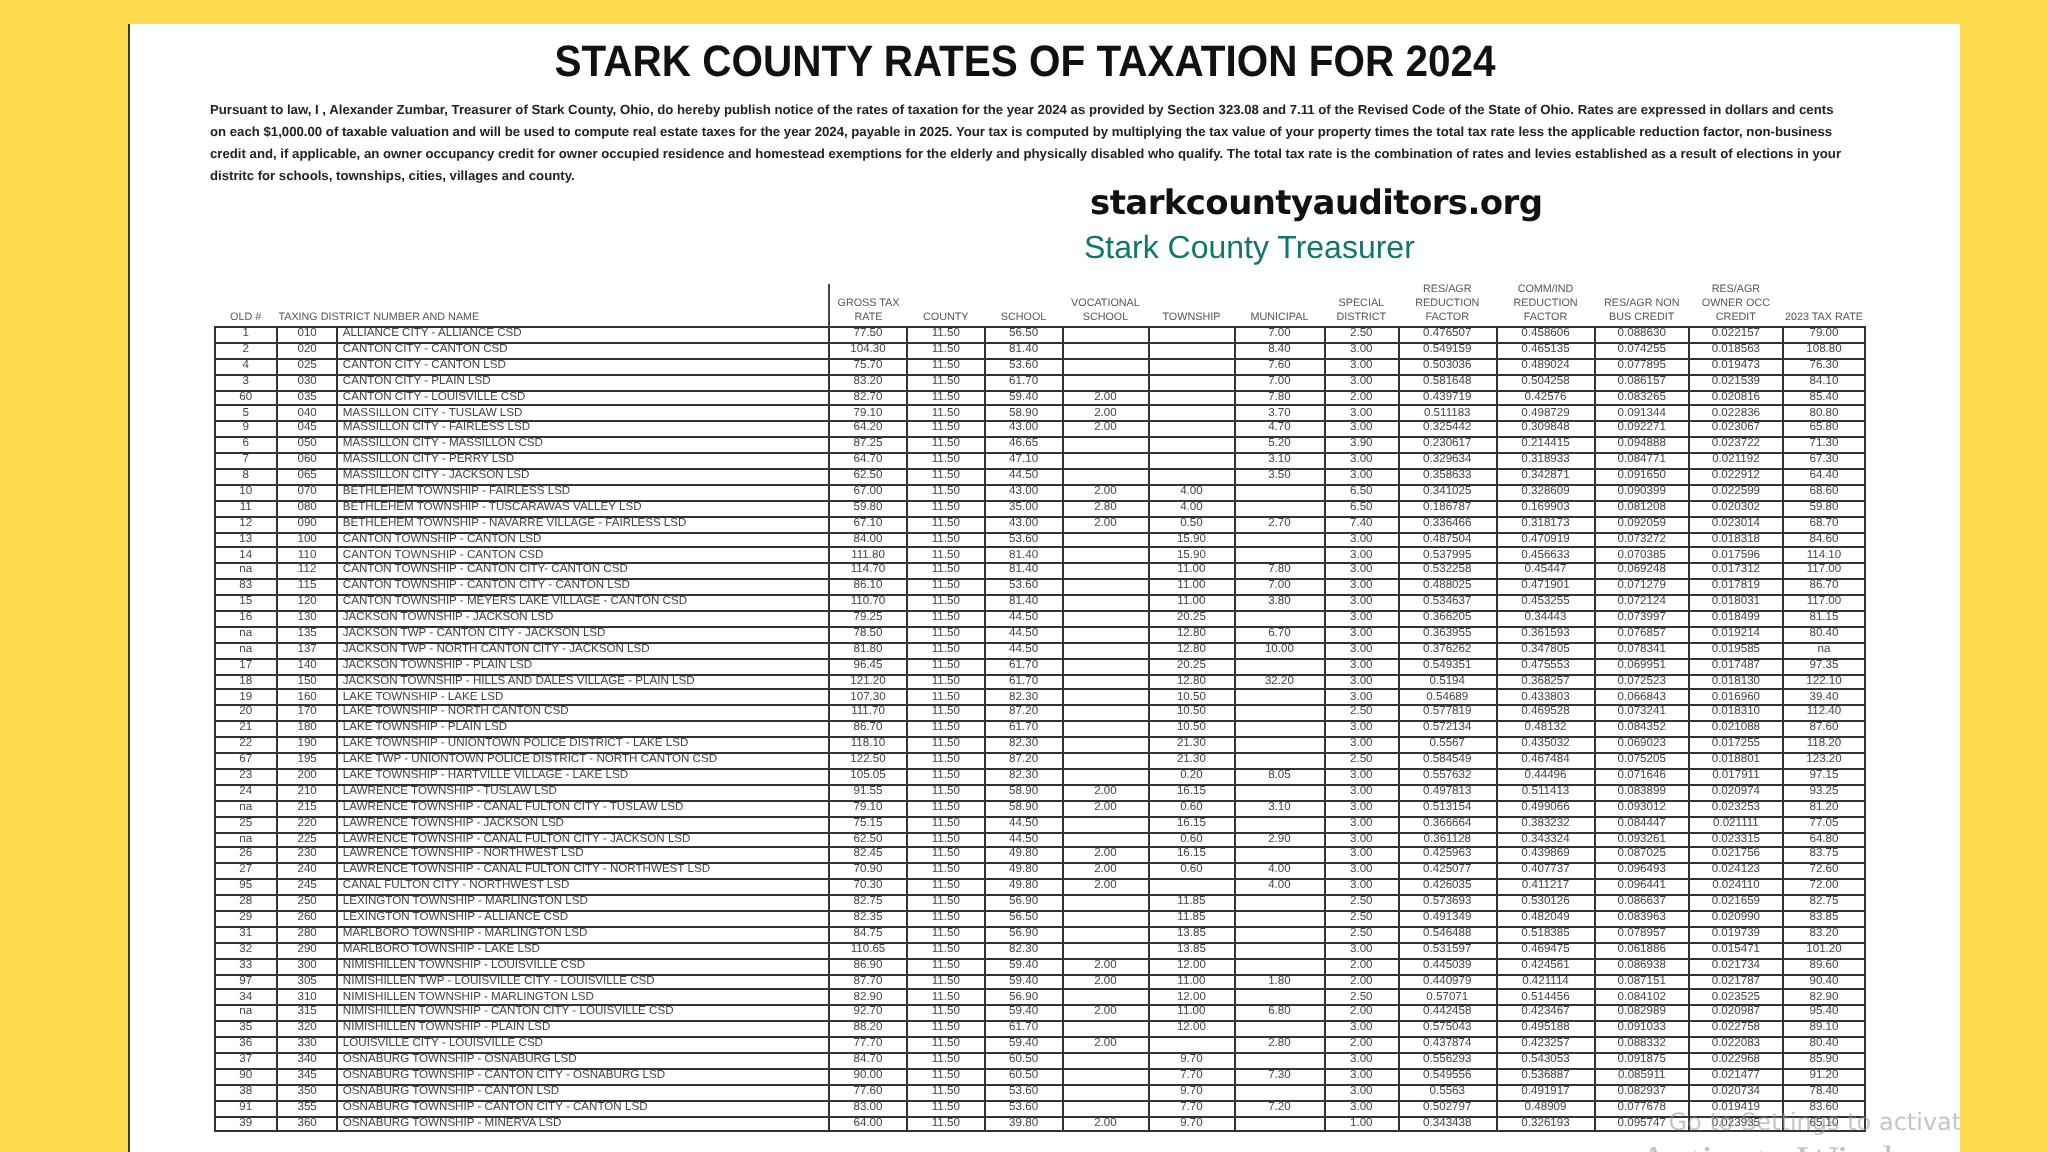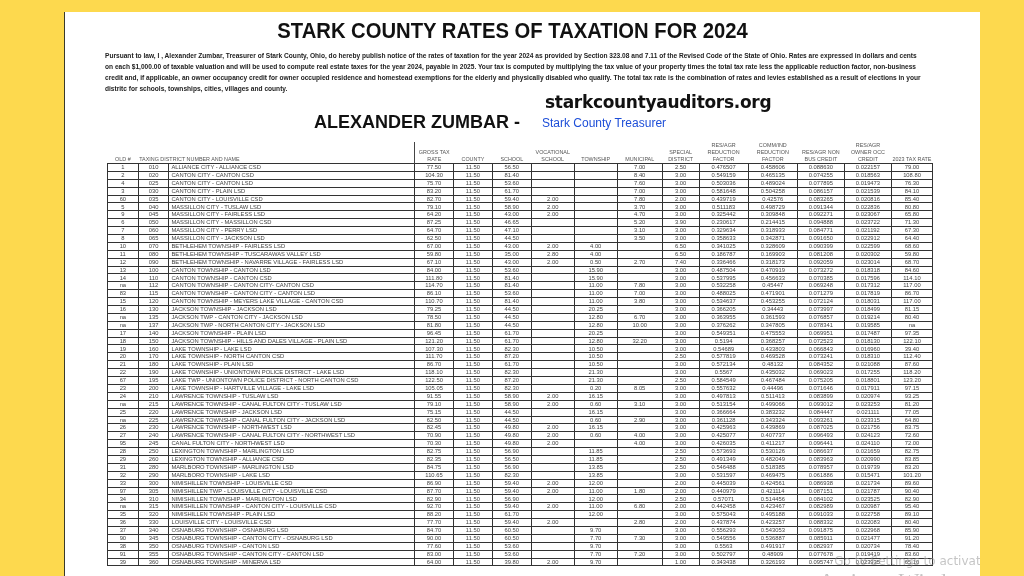--- a/index.html
+++ b/index.html
@@ -20,21 +20,21 @@
     transform:scaleX(0.92); transform-origin:center;
   }
   .intro {
     position:absolute; left:40px; top:38px; width:820px;
     font-size:6.6px; line-height:11px; font-weight:bold; color:#222;
   }
   .treasurer {
     position:absolute; left:249px; top:100px; font-size:18px; font-weight:bold; color:#111;
   }
   .treasurer-sub {
-    position:absolute; left:477px; top:104px; font-size:12px; color:#1d4ed8;
+    position:absolute; left:477px; top:104px; font-size:16px; color:#0f766e;
   }
   .website {
     position:absolute; left:480px; top:80px; font-size:17px; font-weight:bold; color:#111;
     font-family:"DejaVu Sans", sans-serif; letter-spacing:-0.3px;
   }
   table.rates {
     position:absolute; left:42px; top:130px; width:826px;
     border-collapse:collapse; font-size:5.8px; color:#444;
     table-layout:fixed;
   }
@@ -59,21 +59,20 @@
     font-family:"DejaVu Sans", sans-serif;
   }
 </style>
 </head>
 <body>
 
 <div class="page">
   <div class="title">STARK COUNTY RATES OF TAXATION FOR 2024</div>
   <div class="intro">Pursuant to law, I , Alexander Zumbar, Treasurer of Stark County, Ohio, do hereby publish notice of the rates of taxation for the year 2024 as provided by Section 323.08 and 7.11 of the Revised Code of the State of Ohio. Rates are expressed in dollars and cents on each $1,000.00 of taxable valuation and will be used to compute real estate taxes for the year 2024, payable in 2025. Your tax is computed by multiplying the tax value of your property times the total tax rate less the applicable reduction factor, non-business credit and, if applicable, an owner occupancy credit for owner occupied residence and homestead exemptions for the elderly and physically disabled who qualify. The total tax rate is the combination of rates and levies established as a result of elections in your distritc for schools, townships, cities, villages and county.</div>
   <div class="website">starkcountyauditors.org</div>
-  <div class="treasurer">ALEXANDER ZUMBAR -</div>
   <div class="treasurer-sub">Stark County Treasurer</div>
 
   <table class="rates">
     <colgroup>
       <col style="width:30px">
         <col style="width:30px">
         <col style="width:240px">
       <col style="width:38px">
         <col style="width:38px">
         <col style="width:38px">

